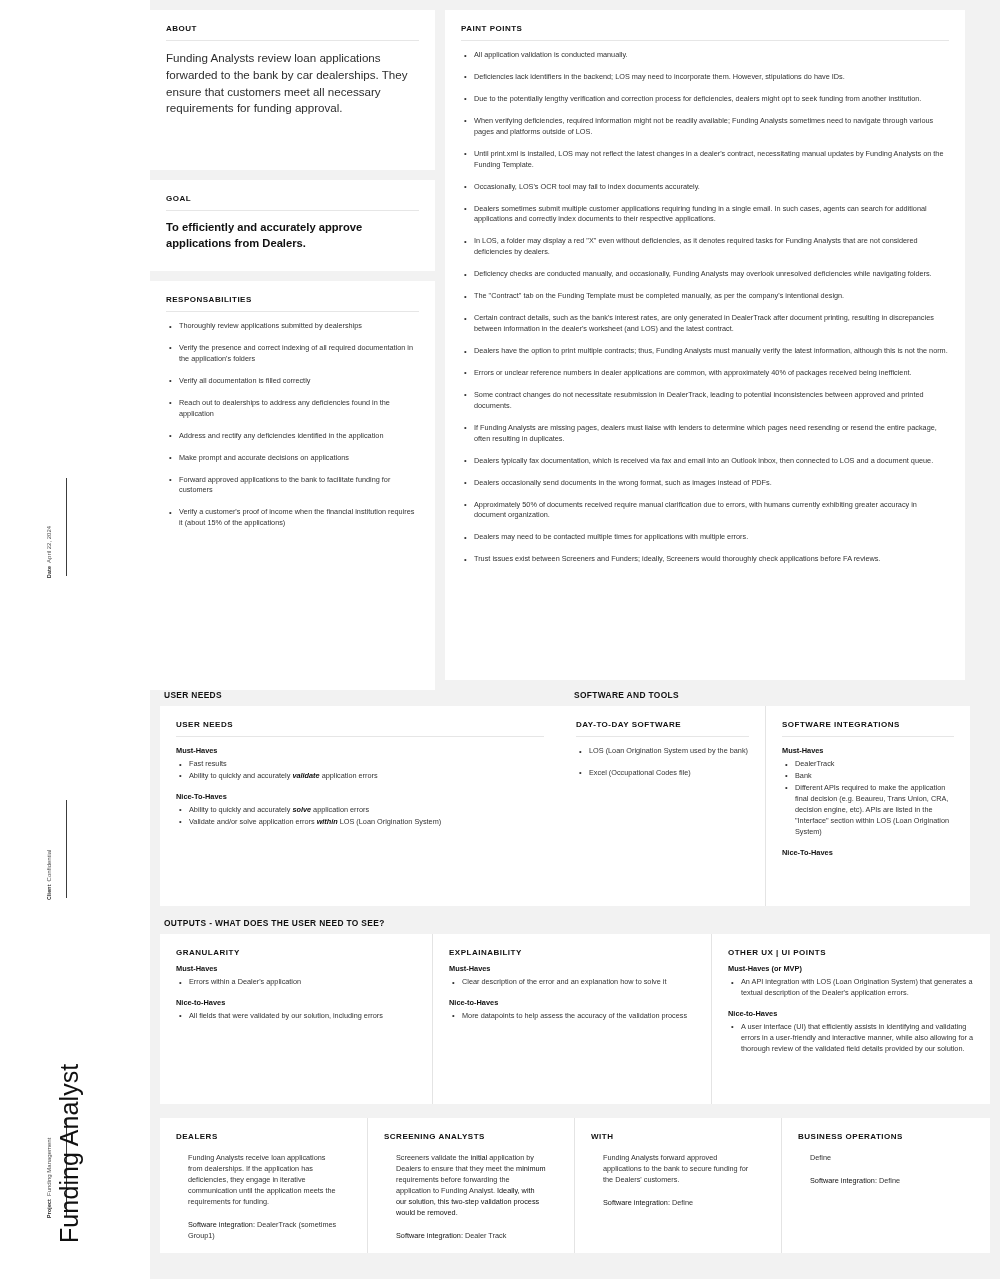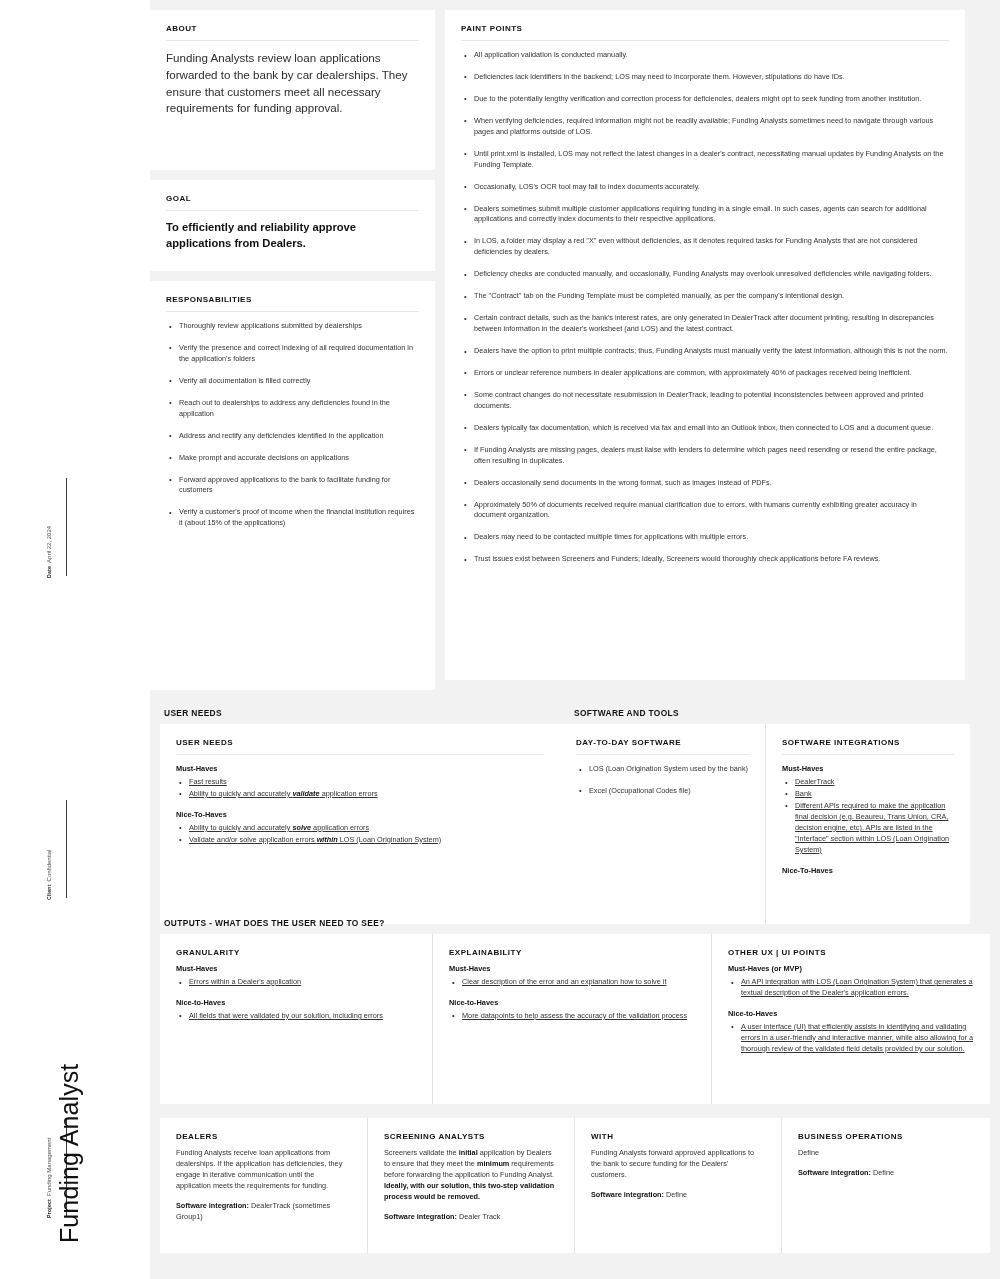--- a/index.html
+++ b/index.html
@@ -47,43 +47,43 @@
   .card + .card{border-left:1px solid #e4e4e4;}
 
   .card-title{
     font-size:8px;font-weight:bold;letter-spacing:.5px;color:#111;
     margin:0 0 7px 0;
   }
   .hr{height:1px;background:#e6e6e6;margin:0 0 9px 0;}
 
   .body-lg{font-size:11.6px;line-height:1.45;color:#2e2e2e;margin:0;}
   .body-bold{font-size:11.2px;line-height:1.42;color:#111;font-weight:bold;margin:0;}
-  .body{font-size:7.3px;line-height:1.5;color:#333;margin:0;}
+  .body{font-size:7.3px;line-height:1.5;color:#333;margin:12px;}
   .sub{font-size:7.4px;font-weight:bold;color:#111;margin:0 0 4px 0;}
 
   ul{margin:0;padding:0 0 0 11px;list-style:none;}
   li{position:relative;font-size:7.3px;line-height:1.5;color:#333;margin:0 0 7px 0;padding-left:2px;}
   li:last-child{margin-bottom:0;}
   li:before{content:"•";position:absolute;left:-8px;top:-0.5px;color:#333;font-size:7.6px;}
-  ul.tight li{margin:0 0 1px 0;text-decoration:underline;}
+  ul.tight li{margin:0 0 1px 0;}
   ul.loose li{margin:0 0 11px 0;}
 
-  b{font-weight:bold;color:#111;}
+  b{font-weight:normal;color:#111;}
   i.bi{font-style:italic;font-weight:bold;color:#111;}
 
   
   #band-top{top:10px;}
   #band-top .cards{align-items:stretch;}
   .col-left{width:285px;flex:0 0 285px;align-items:center;}
   .col-right{width:530px;flex:0 0 530px;}
   .stack{display:flex;flex-direction:column;gap:0;width:285px;}
   .stack .card{width:285px;}
   .gapline{height:10px;background:#f2f2f2;}
 
-  #band-userneeds{top:708px;}
+  #band-userneeds{top:690px;}
   #band-outputs{top:918px;}
   #band-who{top:1118px;}
 </style>
 </head>
 <body>
 
 <div class="page">
 
   <div class="rail">
 
@@ -119,21 +119,21 @@
             <div class="card-title">ABOUT</div>
             <div class="hr"></div>
             <p class="body-lg">Funding Analysts review loan applications forwarded to the bank by car dealerships. They ensure that customers meet all necessary requirements for funding approval.</p>
           </div>
 
           <div class="gapline"></div>
 
           <div class="card" style="height:91px;">
             <div class="card-title">GOAL</div>
             <div class="hr"></div>
-            <p class="body-bold">To efficiently and reliability approve applications from Dealers.</p>
+            <p class="body-bold">To efficiently and accurately approve applications from Dealers.</p>
           </div>
 
           <div class="gapline"></div>
 
           <div class="card" style="height:409px;">
             <div class="card-title">RESPONSABILITIES</div>
             <div class="hr"></div>
             <ul class="loose">
               <li>Thoroughly review applications submitted by dealerships</li>
               <li>Verify the presence and correct indexing of all required documentation in the application's folders</li>
@@ -160,22 +160,22 @@
             <li>Until print.xml is installed, LOS may not reflect the latest changes in a dealer's contract, necessitating manual updates by Funding Analysts on the Funding Template.</li>
             <li>Occasionally, LOS's OCR tool may fail to index documents accurately.</li>
             <li>Dealers sometimes submit multiple customer applications requiring funding in a single email. In such cases, agents can search for additional applications and correctly index documents to their respective applications.</li>
             <li>In LOS, a folder may display a red "X" even without deficiencies, as it denotes required tasks for Funding Analysts that are not considered deficiencies by dealers.</li>
             <li>Deficiency checks are conducted manually, and occasionally, Funding Analysts may overlook unresolved deficiencies while navigating folders.</li>
             <li>The "Contract" tab on the Funding Template must be completed manually, as per the company's intentional design.</li>
             <li>Certain contract details, such as the bank's interest rates, are only generated in DealerTrack after document printing, resulting in discrepancies between information in the dealer's worksheet (and LOS) and the latest contract.</li>
             <li>Dealers have the option to print multiple contracts; thus, Funding Analysts must manually verify the latest information, although this is not the norm.</li>
             <li>Errors or unclear reference numbers in dealer applications are common, with approximately 40% of packages received being inefficient.</li>
             <li>Some contract changes do not necessitate resubmission in DealerTrack, leading to potential inconsistencies between approved and printed documents.</li>
+            <li>If Funding Analysts are missing pages, dealers must liaise with lenders to determine which pages need resending or resend the entire package, often resulting in duplicates.</li>
             <li>Dealers typically fax documentation, which is received via fax and email into an Outlook inbox, then connected to LOS and a document queue.</li>
-            <li>If Funding Analysts are missing pages, dealers must liaise with lenders to determine which pages need resending or resend the entire package, often resulting in duplicates.</li>
             <li>Dealers occasionally send documents in the wrong format, such as images instead of PDFs.</li>
             <li>Approximately 50% of documents received require manual clarification due to errors, with humans currently exhibiting greater accuracy in document organization.</li>
             <li>Dealers may need to be contacted multiple times for applications with multiple errors.</li>
             <li>Trust issues exist between Screeners and Funders; ideally, Screeners would thoroughly check applications before FA reviews.</li>
           </ul>
         </div>
       </div>
     </div>
 
     <div class="band" id="band-userneeds">

